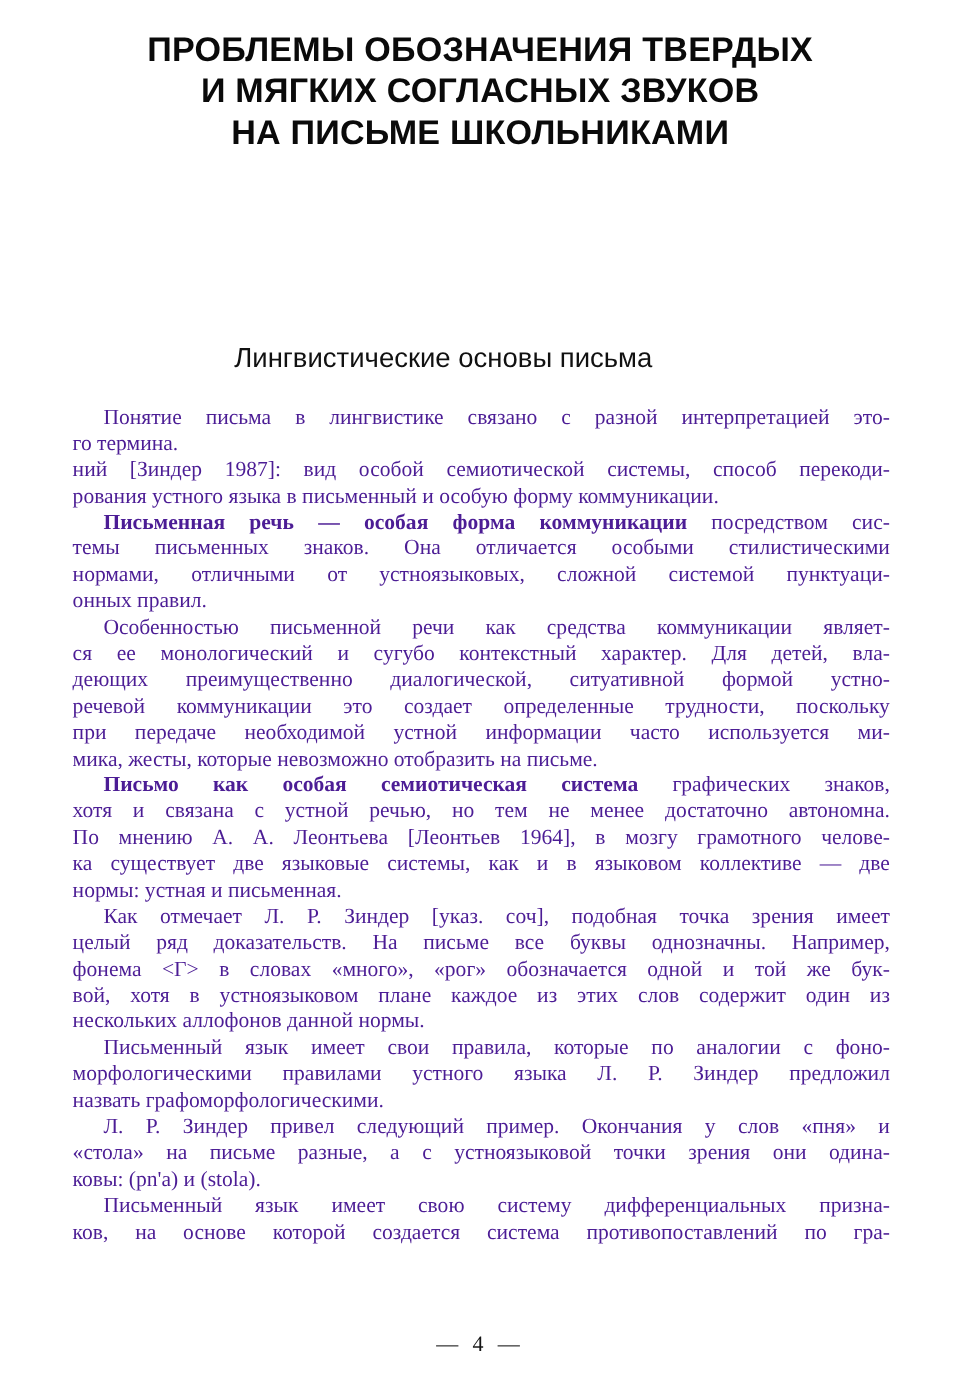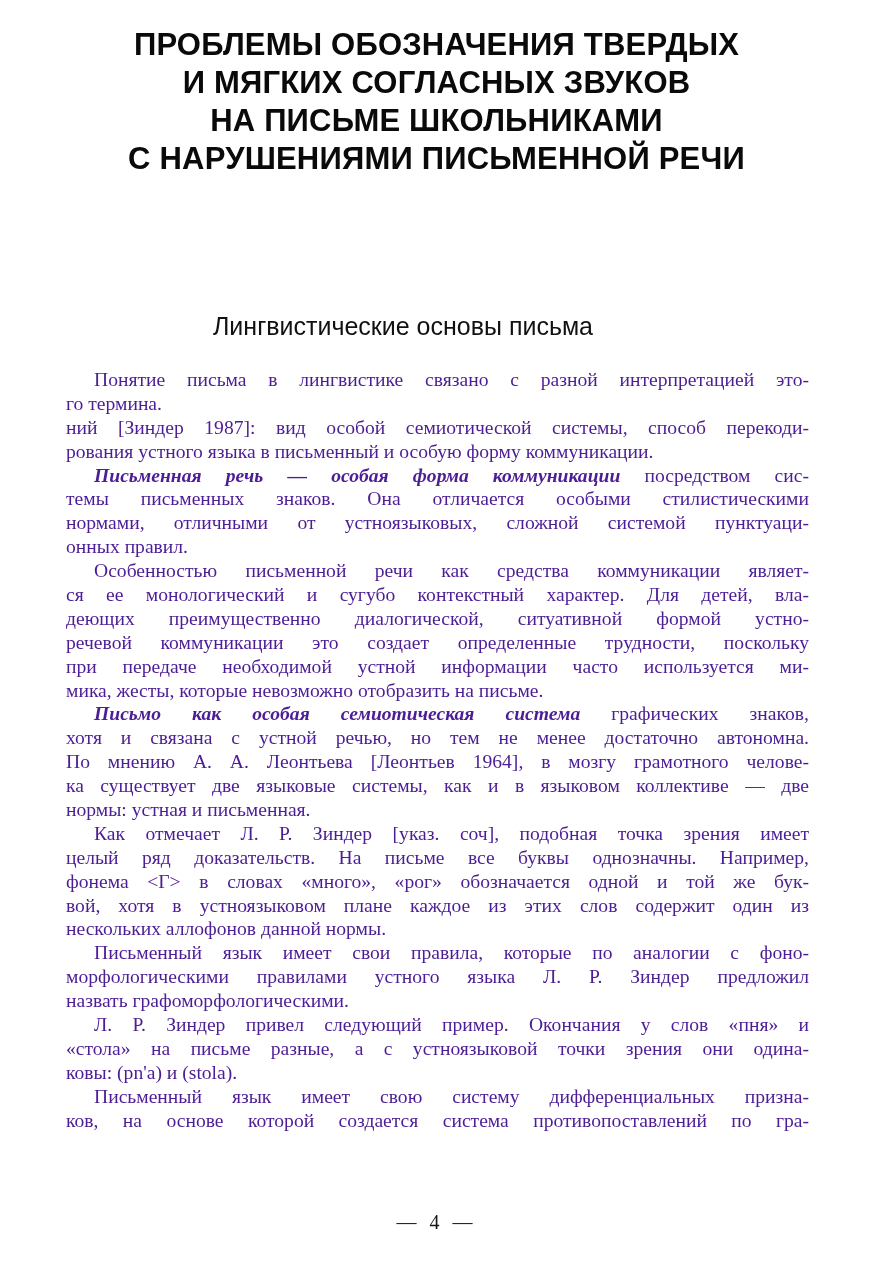--- a/index.html
+++ b/index.html
@@ -69,21 +69,20 @@
       height: 23.9px;
     }
     .line.last {
       text-align-last: left;
     }
     .line.first {
       padding-left: 28px;
     }
     .b {
       font-weight: bold;
-      font-style: italic;
     }
     .page-number {
       position: absolute;
       left: 0;
       top: 1210px;
       width: 873px;
       text-align: center;
       font-family: "Liberation Serif", serif;
       font-size: 20px;
       line-height: 24px;
@@ -93,21 +92,20 @@
   </style>
 </head>
 <body>
 
 <div class="page">
 
   <div class="title">
     <span class="tline">ПРОБЛЕМЫ ОБОЗНАЧЕНИЯ ТВЕРДЫХ</span>
     <span class="tline">И МЯГКИХ СОГЛАСНЫХ ЗВУКОВ</span>
     <span class="tline">НА ПИСЬМЕ ШКОЛЬНИКАМИ</span>
-    <span class="tline">С НАРУШЕНИЯМИ ПИСЬМЕННОЙ РЕЧИ</span>
   </div>
 
   <div class="section-heading">Лингвистические основы письма</div>
 
   <div class="body-text">
 
     <div class="para">
       <span class="line first">Понятие письма в лингвистике связано с разной интерпретацией это-</span>
       <span class="line last">го термина.</span>
     </div>

